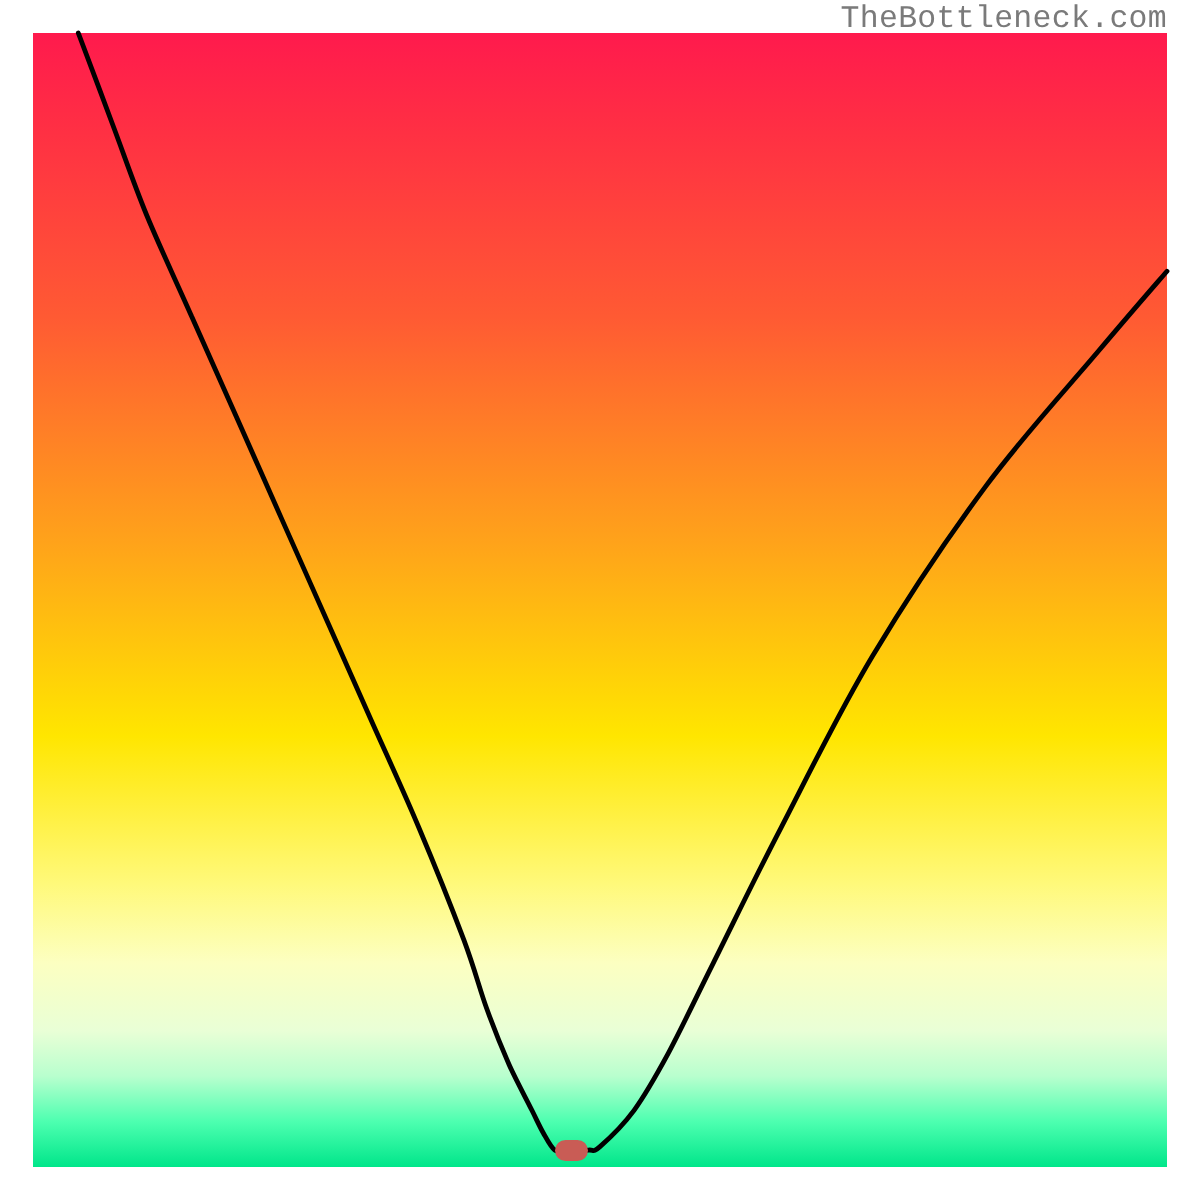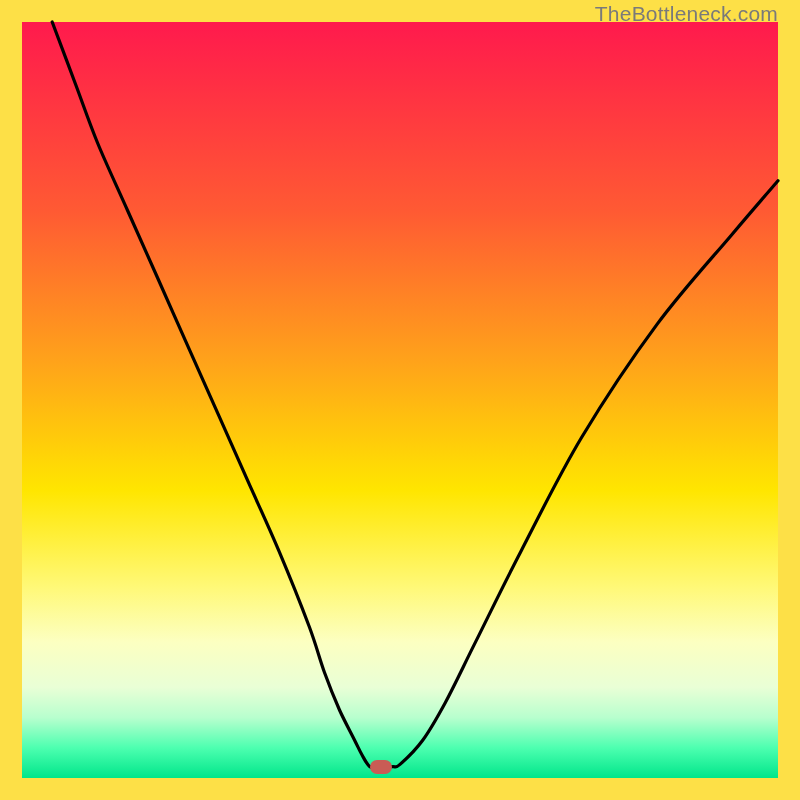--- a/index.html
+++ b/index.html
@@ -10,21 +10,22 @@
     background: #000;
     overflow: hidden;
     font-family: Arial, Helvetica, sans-serif;
   }
   .frame {
     position: absolute;
     left: 0;
     top: 0;
     width: 800px;
     height: 800px;
-    background: #fde047;
+    background: #ffffff;
+    font-family: Liberation Mono, monospace;
   }
   .plot {
     position: absolute;
     left: 22px;
     top: 22px;
     width: 756px;
     height: 756px;
     
     background: linear-gradient(
       to bottom,

